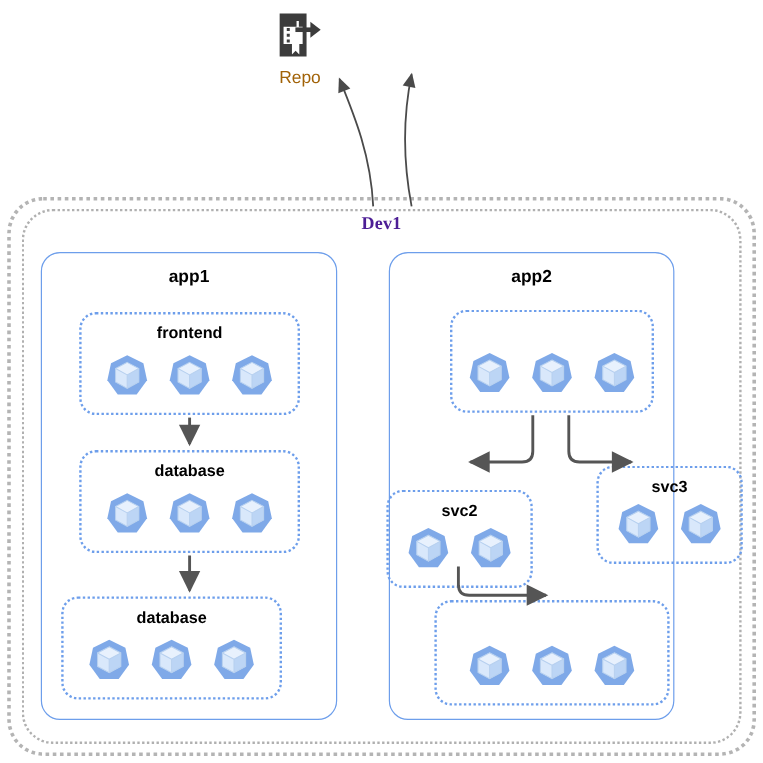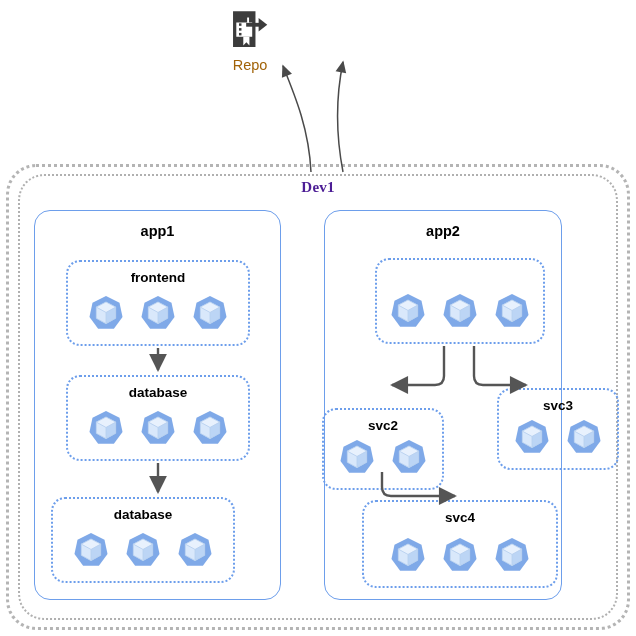--- a/index.html
+++ b/index.html
@@ -365,21 +365,20 @@
             <path d="M20 8.4 L30.2 13.8 L20 19.4 L9.8 13.8 Z" fill="#e8f1fd"></path>
             <path d="M20 19.4 L30.2 13.8 L30.2 25.6 L20 31.2 Z" fill="#bcd5f5"></path>
             <path d="M20 19.4 L9.8 13.8 L9.8 25.6 L20 31.2 Z" fill="#d9e8fb"></path>
             <path d="M20 8.4 L30.2 13.8 L30.2 25.6 L20 31.2 L9.8 25.6 L9.8 13.8 Z" fill="none" stroke="#b7d0ef" stroke-width="0.9"></path>
             <path d="M20 19.4 L20 31.2 M20 19.4 L9.8 13.8 M20 19.4 L30.2 13.8" stroke="#b7d0ef" stroke-width="0.9" fill="none"></path>
           </svg></span>
     </div>
   </div>
 
   <div class="svc-group" id="grp-svc4">
-    <div class="svc-title">svc4</div>
     <div class="pods">
       <span class="pod"><svg viewBox="0 0 40 40" width="38" height="38" aria-hidden="true">
             <path d="M20 2.2 L34.2 9.2 L37.4 24.1 L28.3 36.6 L11.7 36.6 L2.6 24.1 L5.8 9.2 Z" fill="#7fa9e8"></path>
             <path d="M20 8.4 L30.2 13.8 L30.2 25.6 L20 31.2 L9.8 25.6 L9.8 13.8 Z" fill="#cfe0f7"></path>
             <path d="M20 8.4 L30.2 13.8 L20 19.4 L9.8 13.8 Z" fill="#e8f1fd"></path>
             <path d="M20 19.4 L30.2 13.8 L30.2 25.6 L20 31.2 Z" fill="#bcd5f5"></path>
             <path d="M20 19.4 L9.8 13.8 L9.8 25.6 L20 31.2 Z" fill="#d9e8fb"></path>
             <path d="M20 8.4 L30.2 13.8 L30.2 25.6 L20 31.2 L9.8 25.6 L9.8 13.8 Z" fill="none" stroke="#b7d0ef" stroke-width="0.9"></path>
             <path d="M20 19.4 L20 31.2 M20 19.4 L9.8 13.8 M20 19.4 L30.2 13.8" stroke="#b7d0ef" stroke-width="0.9" fill="none"></path>
           </svg></span>

